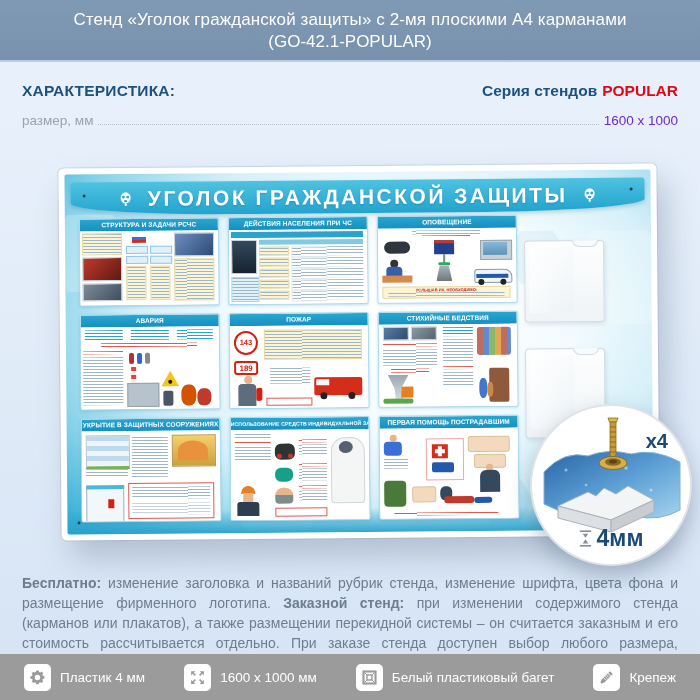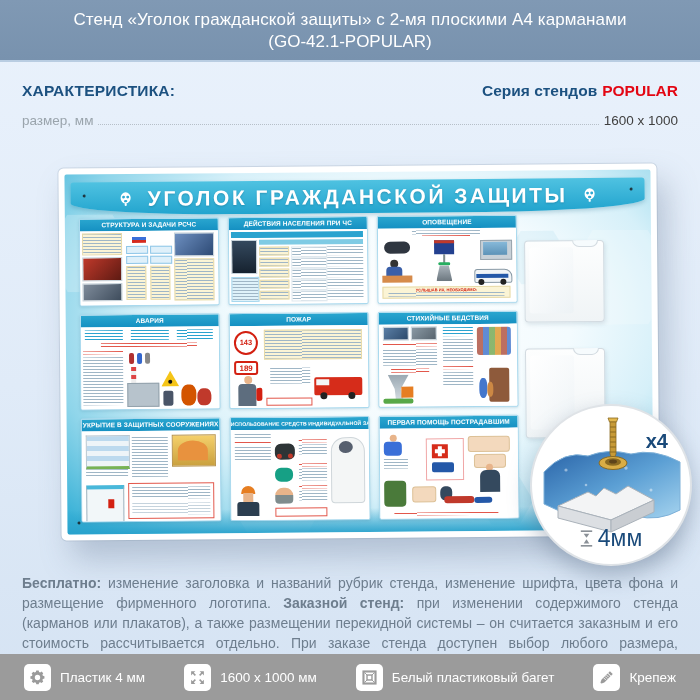--- a/index.html
+++ b/index.html
@@ -22,21 +22,21 @@
   
   .charsec{height:96px;box-sizing:border-box;padding:20px 22px 0 22px;}
   .char-row1{display:flex;justify-content:space-between;align-items:baseline;}
   .char-heading{color:#1C5180;font-weight:bold;font-size:15.5px;letter-spacing:.2px;}
   .series{font-size:15.5px;font-weight:bold;color:#1C5180;}
   .series .pop{color:#E30613;margin-left:5px;}
   .spec-row{display:flex;margin-top:13px;gap:22px;}
   .spec{flex:1;display:flex;align-items:baseline;font-size:13.5px;}
   .spec .lab{color:#9AA4AC;}
   .spec .dots{flex:1;border-bottom:1.5px dotted #B6BfC8;margin:0 5px 3px 5px;height:10px;}
-  .spec .val{color:#404040;}
+  .spec .val{color:#6d28d9;}
 
   
   .stage{position:relative;height:402px;}
   .stand{
     position:absolute;left:60px;top:8px;width:598px;height:372px;
     background:#fff;border-radius:5px;padding:6px;box-sizing:border-box;
     box-shadow:0 0 0 1px rgba(130,150,170,.25), 10px 18px 30px rgba(110,130,155,.38);
     transform:rotate(-.5deg);
   }
   .face{
@@ -82,21 +82,21 @@
   .pocket .sheen{position:absolute;left:4px;top:6px;right:30px;bottom:8px;
     background:linear-gradient(115deg,rgba(255,255,255,.9),rgba(230,238,243,.4));border-radius:3px;}
 
   .detail-circle{
     position:absolute;left:530px;top:246px;width:162px;height:162px;border-radius:50%;
     background:#fff;border:2px solid #DFE3E7;box-sizing:border-box;
     box-shadow:0 10px 22px rgba(90,110,135,.4);z-index:5;
   }
   .detail-circle .x4{position:absolute;right:22px;top:24px;font-size:20px;font-weight:bold;color:#1A4A7A;}
   .detail-circle .thick{position:absolute;left:0;right:0;bottom:12px;display:flex;align-items:center;
-    justify-content:center;gap:5px;font-size:23px;font-weight:normal;color:#1A4A7A;}
+    justify-content:center;gap:5px;font-size:23px;font-weight:bold;color:#1A4A7A;}
 
   
   .desc{padding:14px 22px 0 22px;font-size:14px;line-height:1.42;color:#6E7E8E;text-align:justify;}
   .desc b{color:#66768. 6;}
 
   
   .footer{position:absolute;left:0;right:0;bottom:0;height:46px;background:#9B9B9B;
     display:flex;align-items:center;justify-content:space-between;padding:0 24px;box-sizing:border-box;}
   .badge{display:flex;align-items:center;gap:9px;}
   .badge .tile{width:27px;height:27px;background:#fff;border-radius:5px;display:flex;

